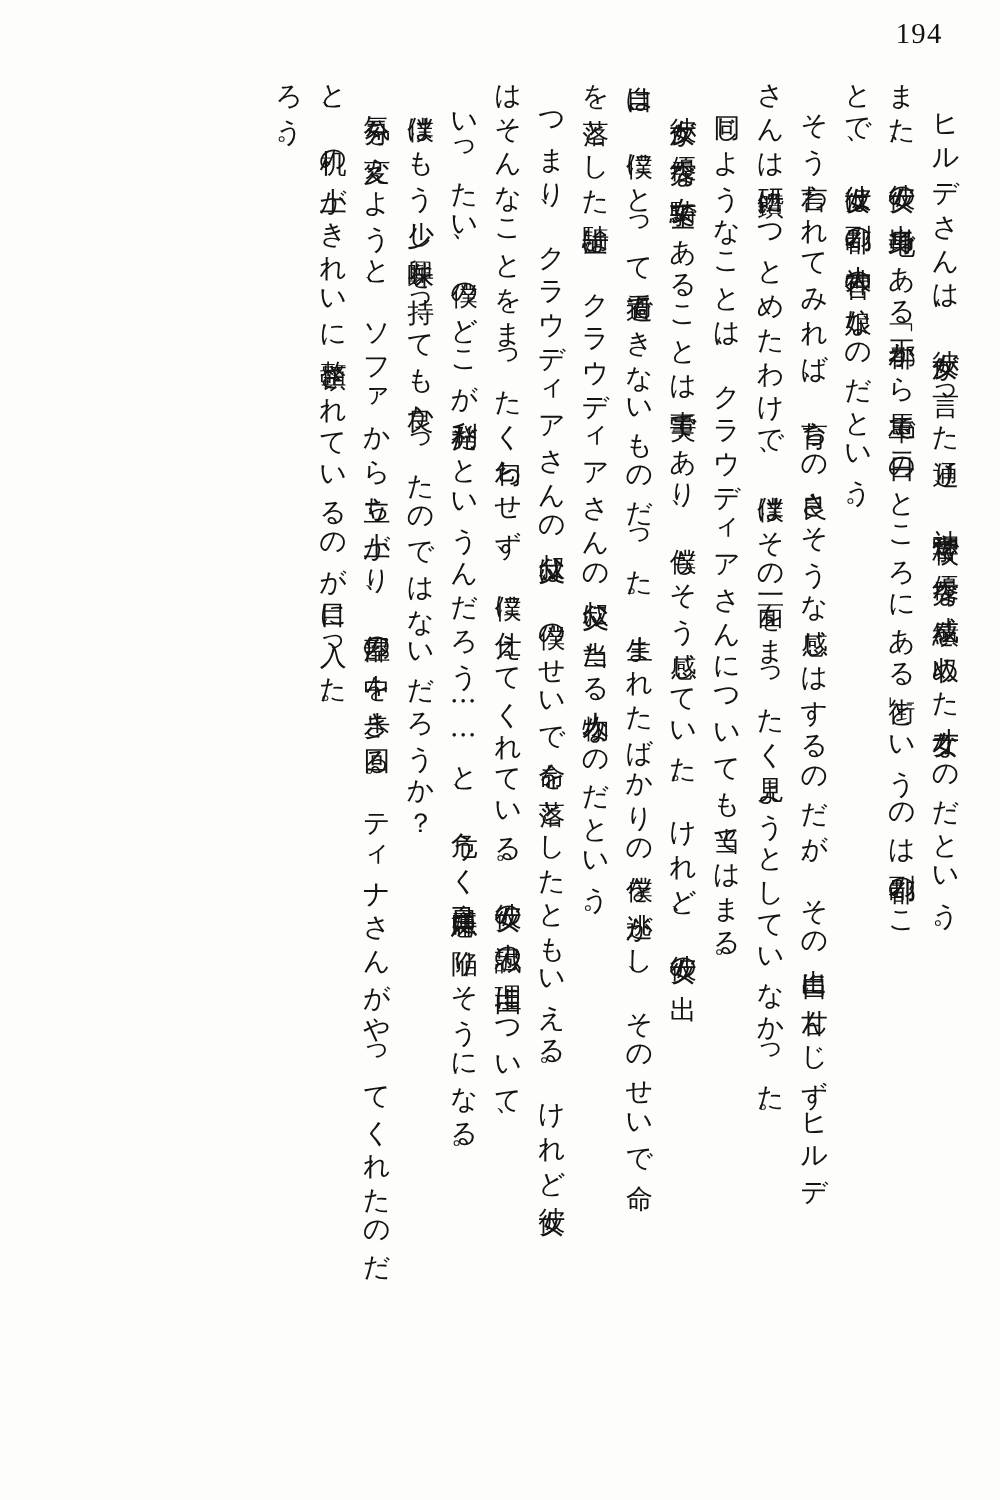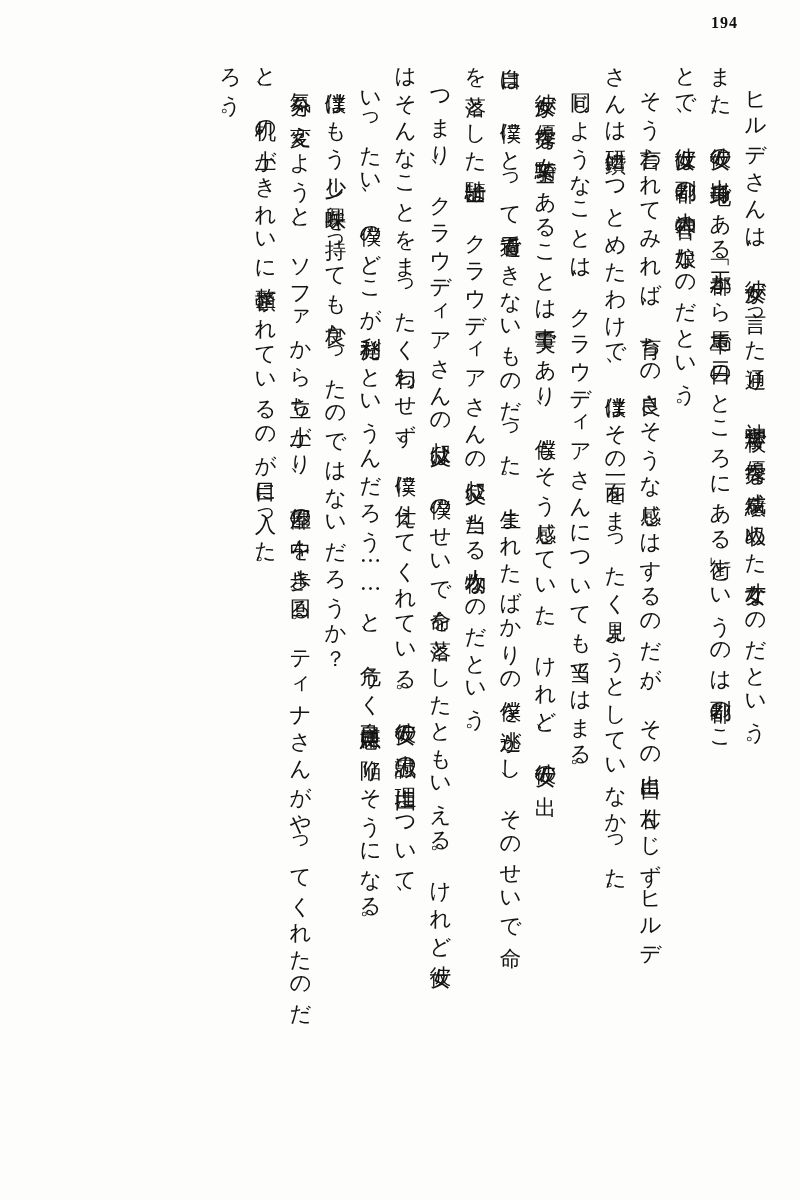--- a/index.html
+++ b/index.html
@@ -13,23 +13,23 @@
   .page {
     position: relative;
     width: 800px;
     height: 1200px;
     background: #fdfdfb;
     overflow: hidden;
   }
   .page-number {
     position: absolute;
     top: 14px;
-    right: 62px;
-    font-size: 16px;
-    font-weight: bold;
+    right: 46px;
+    font-size: 23px;
+    font-weight: normal;
     letter-spacing: 1px;
     color: #111;
     font-family: "Liberation Serif", serif;
   }
   .text-body {
     position: absolute;
     top: 52px;
     left: 26px;
     right: 34px;
     bottom: 14px;

